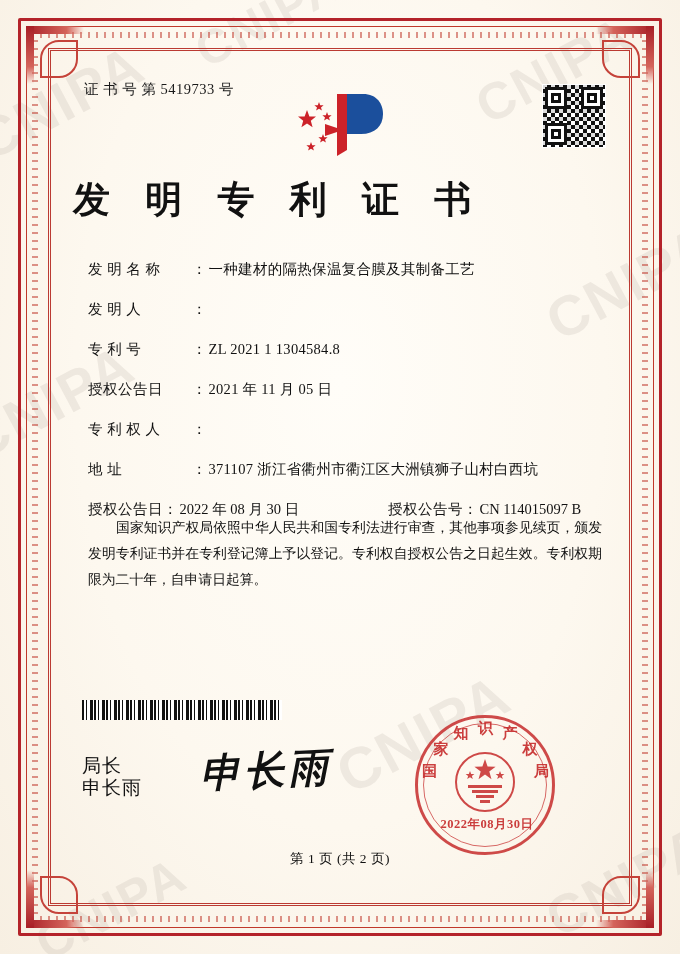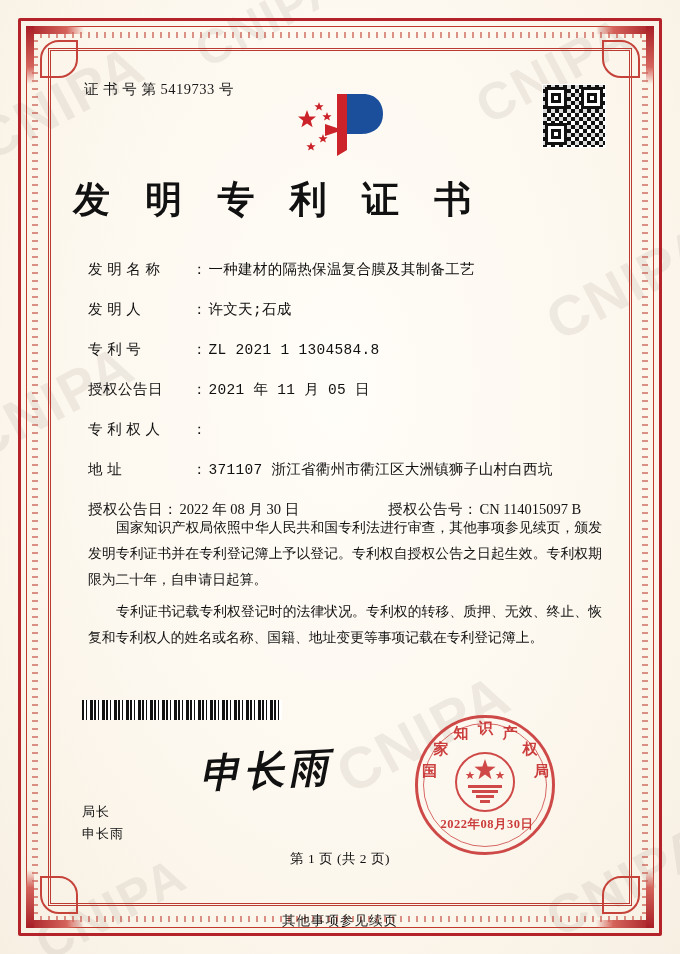--- a/index.html
+++ b/index.html
@@ -198,21 +198,20 @@
   }
   .f-label {
     width: 104px;
     flex: 0 0 104px;
     letter-spacing: 0.5px;
     white-space: nowrap;
   }
   .f-value {
     flex: 1;
     letter-spacing: 0.3px;
-    font-family: Liberation Mono, monospace;
   }
   .f-colon { margin: 0 2px 0 0; }
 
   .two-col {
     display: flex;
     align-items: baseline;
     font-size: 14.5px;
     color: #111;
     margin-bottom: 18px;
   }
@@ -245,25 +244,24 @@
       repeating-linear-gradient(90deg,
         #111 0px, #111 2px, #fff 2px, #fff 4px,
         #111 4px, #111 5px, #fff 5px, #fff 8px,
         #111 8px, #111 11px, #fff 11px, #fff 12px);
   }
 
   .signer {
     position: absolute;
     left: 22px;
     top: 695px;
-    font-size: 13px;
+    font-size: 19px;
     line-height: 22px;
     color: #111;
     letter-spacing: 1px;
-    margin-top: 46px;
   }
 
   .handwriting {
     position: absolute;
     left: 140px;
     top: 683px;
     font-size: 40px;
     font-family: "Liberation Serif", serif;
     font-style: italic;
     font-weight: 700;
@@ -415,21 +413,20 @@
 
       <div class="field-row">
         <div class="f-label">发 明 名 称</div>
         <div class="f-colon">：</div>
         <div class="f-value">一种建材的隔热保温复合膜及其制备工艺</div>
       </div>
 
       <div class="field-row">
         <div class="f-label">发 明 人</div>
         <div class="f-colon">：</div>
-        <div class="f-value">许文天;石成</div>
       </div>
 
       <div class="field-row">
         <div class="f-label">专 利 号</div>
         <div class="f-colon">：</div>
         <div class="f-value">ZL 2021 1 1304584.8</div>
       </div>
 
       <div class="field-row">
         <div class="f-label">授权公告日</div>
@@ -457,21 +454,20 @@
         <div class="right">
           <span class="lbl">授权公告号</span>
           <span class="f-colon">：</span>
           <span>CN 114015097 B</span>
         </div>
       </div>
     </div>
 
     <div class="paragraphs">
       <p>国家知识产权局依照中华人民共和国专利法进行审查，其他事项参见续页，颁发发明专利证书并在专利登记簿上予以登记。专利权自授权公告之日起生效。专利权期限为二十年，自申请日起算。</p>
-      <p>专利证书记载专利权登记时的法律状况。专利权的转移、质押、无效、终止、恢复和专利权人的姓名或名称、国籍、地址变更等事项记载在专利登记簿上。</p>
     </div>
 
     <div class="barcode"></div>
 
     <div class="signer">
       <div>局长</div>
       <div>申长雨</div>
     </div>
 
     <div class="handwriting">申长雨</div>
@@ -504,14 +500,13 @@
           </g>
         </svg>
       </div>
 
       <div class="seal-date">2022年08月30日</div>
     </div>
 
     <div class="page-no">第 1 页 (共 2 页)</div>
   </div>
 
-  <div class="footer-note">其他事项参见续页</div>
 </div>
 
 </body></html>

